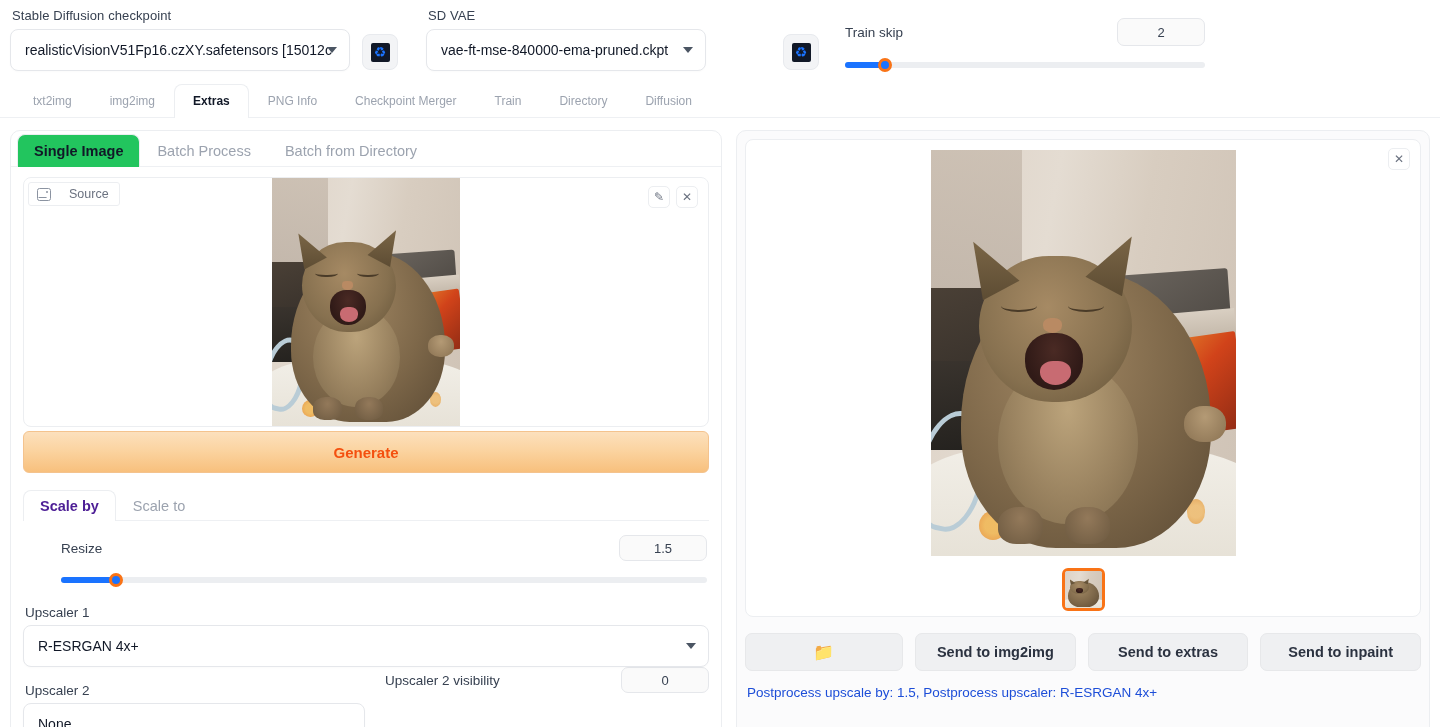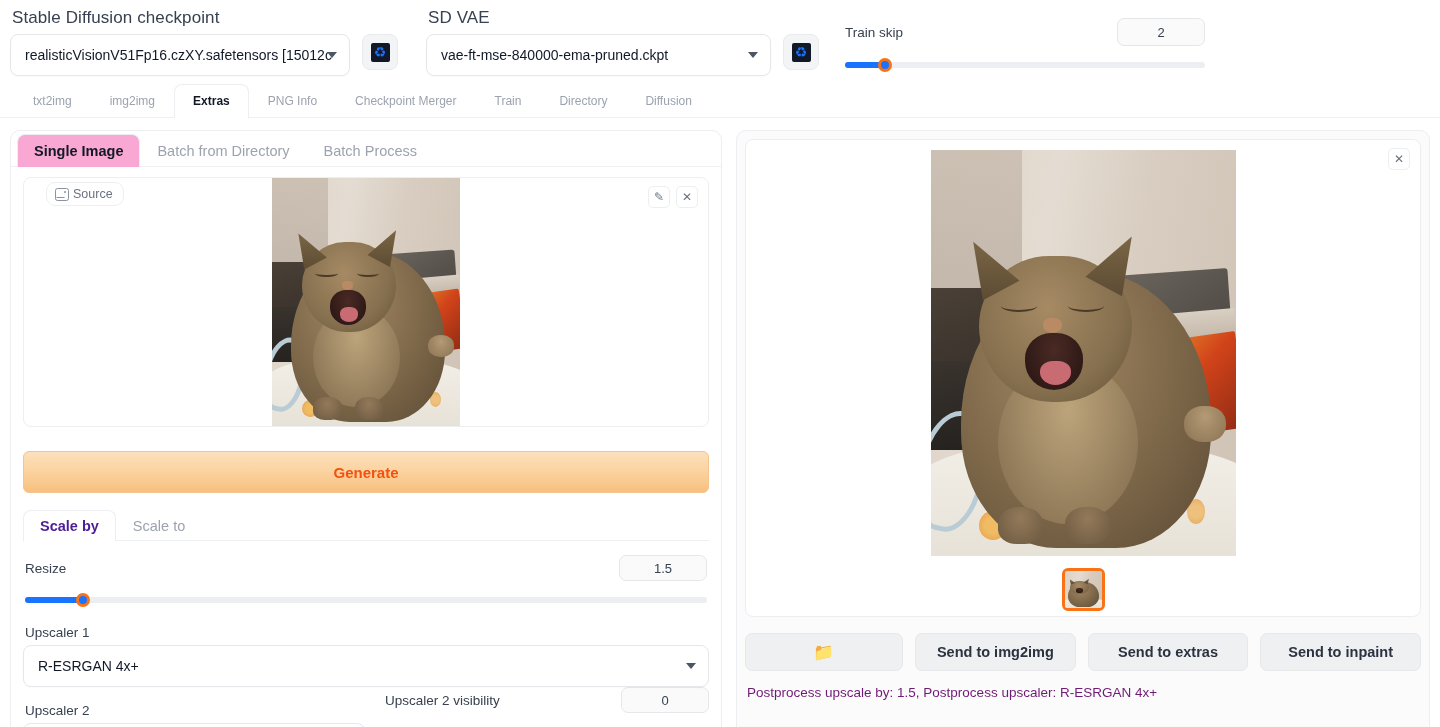--- a/index.html
+++ b/index.html
@@ -15,21 +15,21 @@
 
   
   .quick-bar {
     display: flex; align-items: flex-start;
     padding: 8px 10px 0 10px;
     gap: 0px;
     height: 80px;
   }
   .qs-field { display: flex; flex-direction: column; }
   .qs-label {
-    font-size: 17px; color: #374151; margin: 0 0 6px 2px;
+    font-size: 13px; color: #374151; margin: 0 0 6px 2px;
     font-weight: 400; letter-spacing: .1px;
   }
   .select-box {
     position: relative;
     height: 42px;
     border: 1px solid #e5e7eb;
     border-radius: 8px;
     background: #fff;
     display: flex; align-items: center;
     padding: 0 30px 0 14px;
@@ -40,21 +40,21 @@
   .select-box .caret {
     position: absolute; right: 12px; top: 50%;
     width: 0; height: 0; transform: translateY(-50%);
     border-left: 5px solid transparent;
     border-right: 5px solid transparent;
     border-top: 6px solid #4b5563;
   }
   .chk-field { width: 340px; }
   .chk-field .select-box { width: 340px; }
   .vae-field { width: 345px; }
-  .vae-field .select-box { width: 345px; }
+  .vae-field .select-box { width: 280px; }
 
   .refresh-btn {
     width: 36px; height: 36px; margin: 26px 0 0 12px;
     border: 1px solid #e8eaee; border-radius: 8px;
     background: #f3f4f6;
     display: flex; align-items: center; justify-content: center;
     cursor: pointer; flex: 0 0 auto;
   }
   .refresh-glyph {
     width: 19px; height: 19px; border-radius: 2px;
@@ -128,38 +128,38 @@
     display: flex; align-items: flex-end;
     padding-left: 6px; height: 36px;
     border-bottom: 1px solid #eef0f3;
   }
   .subtab {
     font-size: 14.5px; color: #9ca3af;
     padding: 8px 16px 8px 16px; cursor: pointer;
     border: 1px solid transparent; border-bottom: none;
     border-radius: 8px 8px 0 0; position: relative; top: 1px;
   }
-  .subtab.active { color:#111827; font-weight: 700; background:#f9a8d4; border-color:#eceef1; }
+  .subtab.active { color:#111827; font-weight: 700; background:#22c55e; border-color:#eceef1; }
 
   .pane { padding: 10px 12px 0 12px; }
 
   .img-drop {
     position: relative;
     height: 250px;
     border: 1px solid #eceef1; border-radius: 8px;
     background: #fff;
     display: flex; align-items: center; justify-content: center;
     overflow: hidden;
   }
   .src-tag {
     position: absolute; top: 4px; left: 4px; z-index: 3;
-    display: flex; align-items: center; gap: 4px;
+    display: flex; align-items: center; gap: 18px;
     font-size: 12.5px; color: #6b7280;
     background: #fff; border: 1px solid #eceef1;
-    border-radius: 9px; padding: 4px 10px 4px 8px; margin-left: 18px;
+    border-radius: 3px; padding: 4px 10px 4px 8px;
   }
   .mini-icon {
     width: 14px; height: 13px; border: 1.4px solid #8b93a1; border-radius: 2.5px;
     position: relative; display:inline-block;
   }
   .mini-icon::after {
     content:''; position:absolute; left:1.5px; bottom:1.5px;
     width: 8px; height: 5px;
     border-bottom: 1.4px solid #8b93a1;
     transform: skewX(-30deg);
@@ -239,35 +239,35 @@
     background: radial-gradient(ellipse at 50% 30%, #93795a, #6c5940);
     border-radius: 45% 45% 40% 40%; }
   .paw.l { left: 22%; }
   .paw.r { left: 44%; }
   .paw.side { right: 3%; bottom: 28%; width: 14%; height: 9%;
     background: radial-gradient(ellipse at 50% 30%, #b49a75, #8a7252);
     border-radius: 45%; }
 
   
   .generate {
-    margin: 24px 0 0 0; height: 42px; width: 100%;
+    margin: 4px 0 0 0; height: 42px; width: 100%;
     background: linear-gradient(180deg,#fce0bd 0%, #fbd4a1 45%, #f8c07d 100%);
     border: 1px solid #f4c38e; border-radius: 6px;
     display: flex; align-items: center; justify-content: center;
     color: #f4500f; font-weight: 700; font-size: 15px; cursor: pointer;
   }
 
   .scale-tabs { display:flex; align-items:flex-end; height: 34px;
     border-bottom: 1px solid #eef0f3; margin-top: 14px; }
   .scale-tab { font-size: 14.5px; color:#9ca3af; padding: 7px 16px;
     border:1px solid transparent; border-bottom:none; border-radius: 8px 8px 0 0;
     position:relative; top:1px; cursor:pointer; }
   .scale-tab.active { color:#4c1d95; font-weight:700; background:#fff; border-color:#eceef1; }
 
-  .ctl-block { padding: 14px 2px 0 2px; }
+  .ctl-block { padding: 14px 2px 0 2px; margin-left: 36px; }
   .ctl-row { display:flex; align-items:center; justify-content: space-between; }
   .ctl-label { font-size: 13.5px; color:#374151; }
   .wide-num { width: 88px; height: 26px; }
 
   .field-label { font-size: 13.5px; color:#374151; margin: 16px 0 5px 2px; }
 
   .two-col { display:flex; gap: 20px; align-items: flex-start; }
   .two-col > .col-a { width: 342px; flex: 0 0 342px; }
   .two-col > .col-b { width: 340px; flex: 1 1 auto; }
 
@@ -299,21 +299,21 @@
   }
   .btn-row { display: flex; gap: 12px; margin-top: 16px; }
   .gbtn {
     flex: 1 1 0; height: 38px; border-radius: 7px;
     background: #eff0f2; border: 1px solid #e7e8ea;
     display:flex; align-items:center; justify-content:center;
     font-size: 14.5px; font-weight: 700; color:#2b3240; cursor:pointer;
   }
   .gbtn.folder { flex: 0 0 158px; font-size: 17px; }
   .folder-ico { font-size: 17px; line-height: 1; }
-  .result-note { margin-top: 14px; font-size: 13.5px; color:#701a75; padding-left: 2px; }
+  .result-note { margin-top: 14px; font-size: 13.5px; color:#1d4ed8; padding-left: 2px; }
 </style>
 </head>
 <body>
 
 <div class="app">
 
   <div class="quick-bar">
 
     <div class="qs-field chk-field">
       <div class="qs-label">Stable Diffusion checkpoint</div>
@@ -362,22 +362,22 @@
     <div class="tab">Directory</div>
     <div class="tab">Diffusion</div>
   </div>
 
   <div class="body-wrap">
 
     <div class="left-col">
 
       <div class="subtabbar">
         <div class="subtab active">Single Image</div>
+        <div class="subtab">Batch Process</div>
         <div class="subtab">Batch from Directory</div>
-        <div class="subtab">Batch Process</div>
       </div>
 
       <div class="pane">
 
         <div class="img-drop">
           <div class="src-tag">
             <span class="mini-icon"></span>
             <span>Source</span>
           </div>
           <div class="img-tools">

